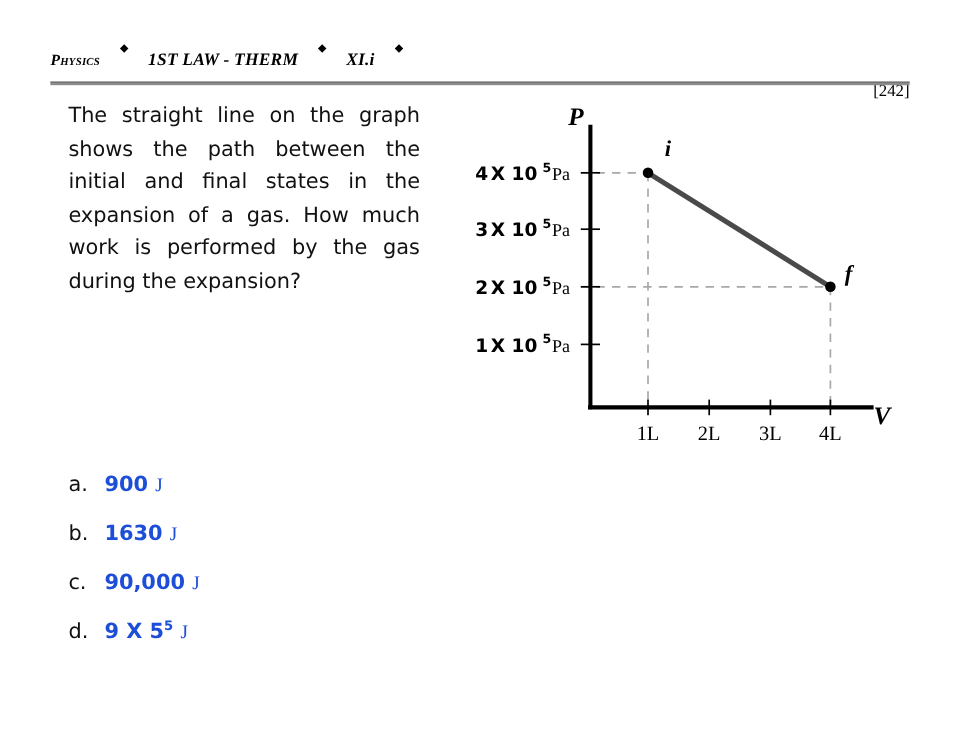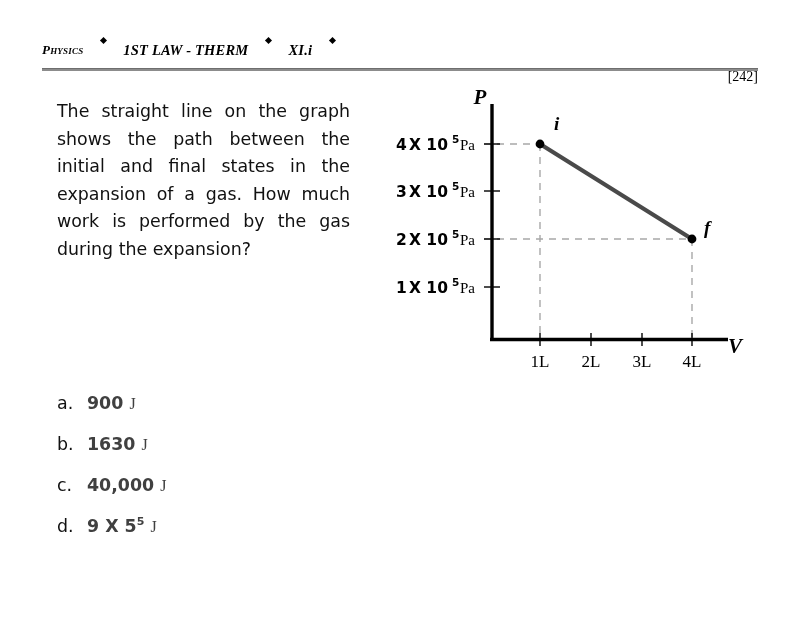--- a/index.html
+++ b/index.html
@@ -77,21 +77,21 @@
     top: 0;
     font-family: "Liberation Serif", serif;
     font-size: 14px;
     margin-top: 27px;
   }
 
   
   #question-text {
     position: absolute;
     left: 57px;
-    top: 98px;
+    top: 84px;
     width: 293px;
     font-family: "DejaVu Sans", sans-serif;
     font-size: 17.4px;
     line-height: 27.5px;
     text-align: justify;
     text-align-last: left;
     color: #111;
   }
 
   
@@ -156,21 +156,21 @@
     font-family: "DejaVu Sans", sans-serif;
     font-size: 17.4px;
     width: 30px;
     flex: none;
     color: #111;
   }
   .answer-value {
     font-family: "DejaVu Sans", sans-serif;
     font-size: 17.4px;
     font-weight: 600;
-    color: #404040;
+    color: #1d4ed8;
     white-space: nowrap;
   }
   .answer-value .unit {
     font-family: "Liberation Serif", serif;
     font-weight: normal;
     font-size: 16px;
   }
   .answer-value sup {
     font-size: 11px;
     font-weight: 600;
@@ -268,19 +268,19 @@
   <div class="answer-row">
     <span class="answer-letter">a.</span>
     <span class="answer-value"><span>900</span><sup></sup> <span class="unit">J</span></span>
   </div>
   <div class="answer-row">
     <span class="answer-letter">b.</span>
     <span class="answer-value"><span>1630</span><sup></sup> <span class="unit">J</span></span>
   </div>
   <div class="answer-row">
     <span class="answer-letter">c.</span>
-    <span class="answer-value"><span>40,000</span><sup></sup> <span class="unit">J</span></span>
+    <span class="answer-value"><span>90,000</span><sup></sup> <span class="unit">J</span></span>
   </div>
   <div class="answer-row">
     <span class="answer-letter">d.</span>
     <span class="answer-value"><span>9 X 5</span><sup>5</sup> <span class="unit">J</span></span>
   </div>
 </div>
 
 </body></html>

